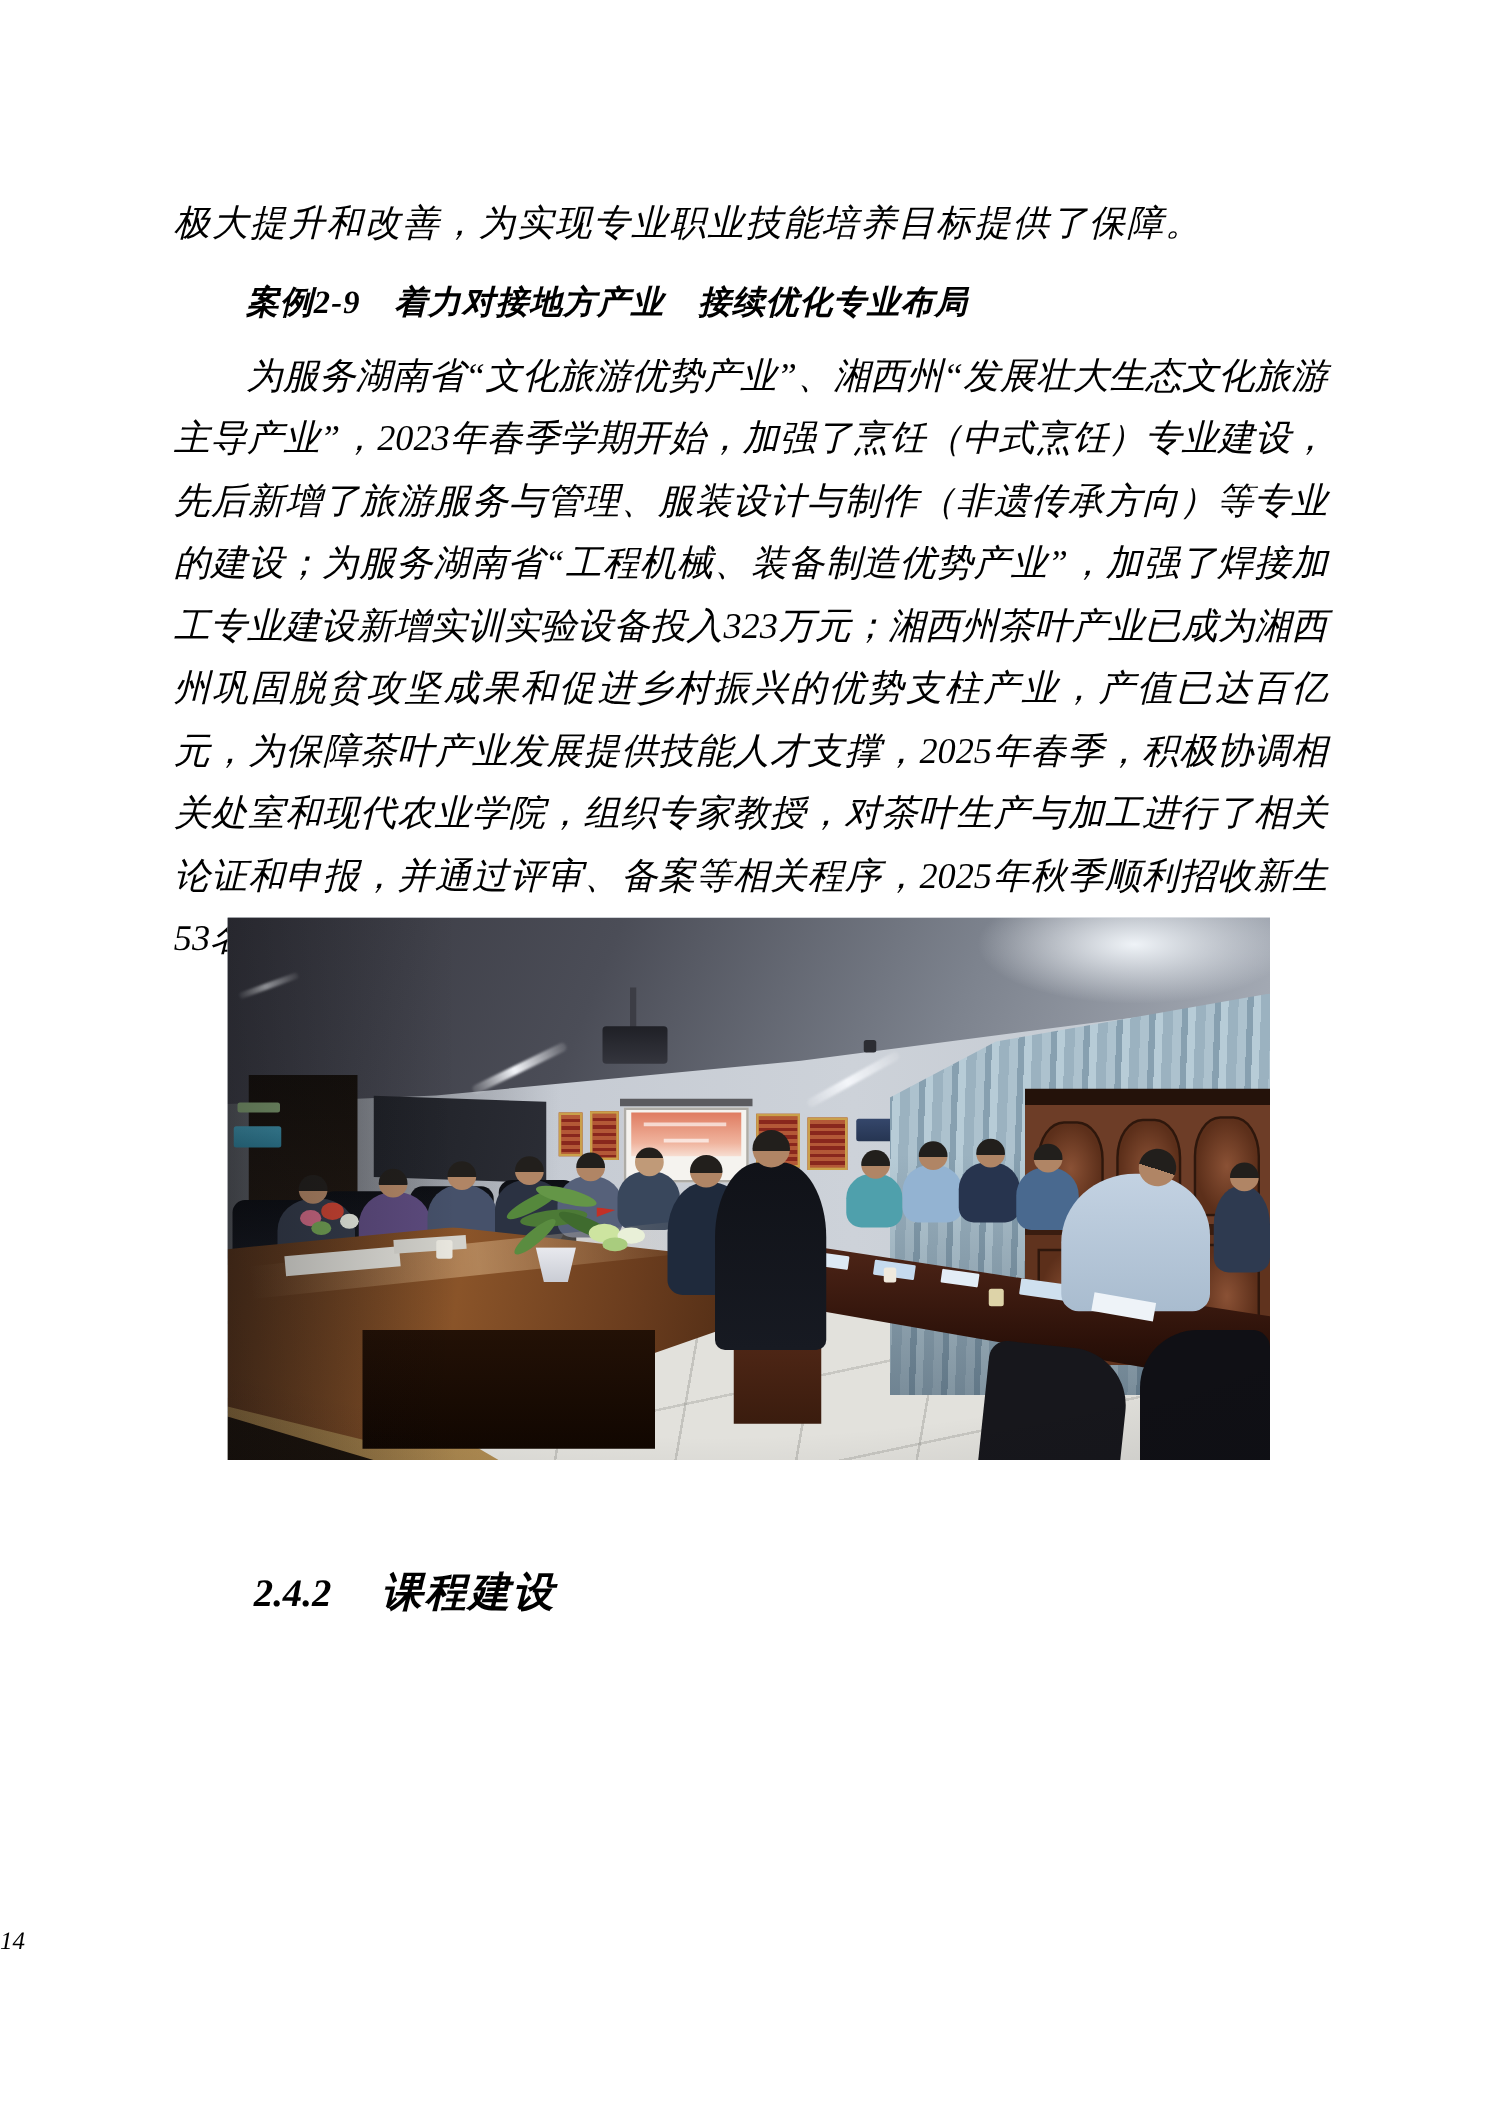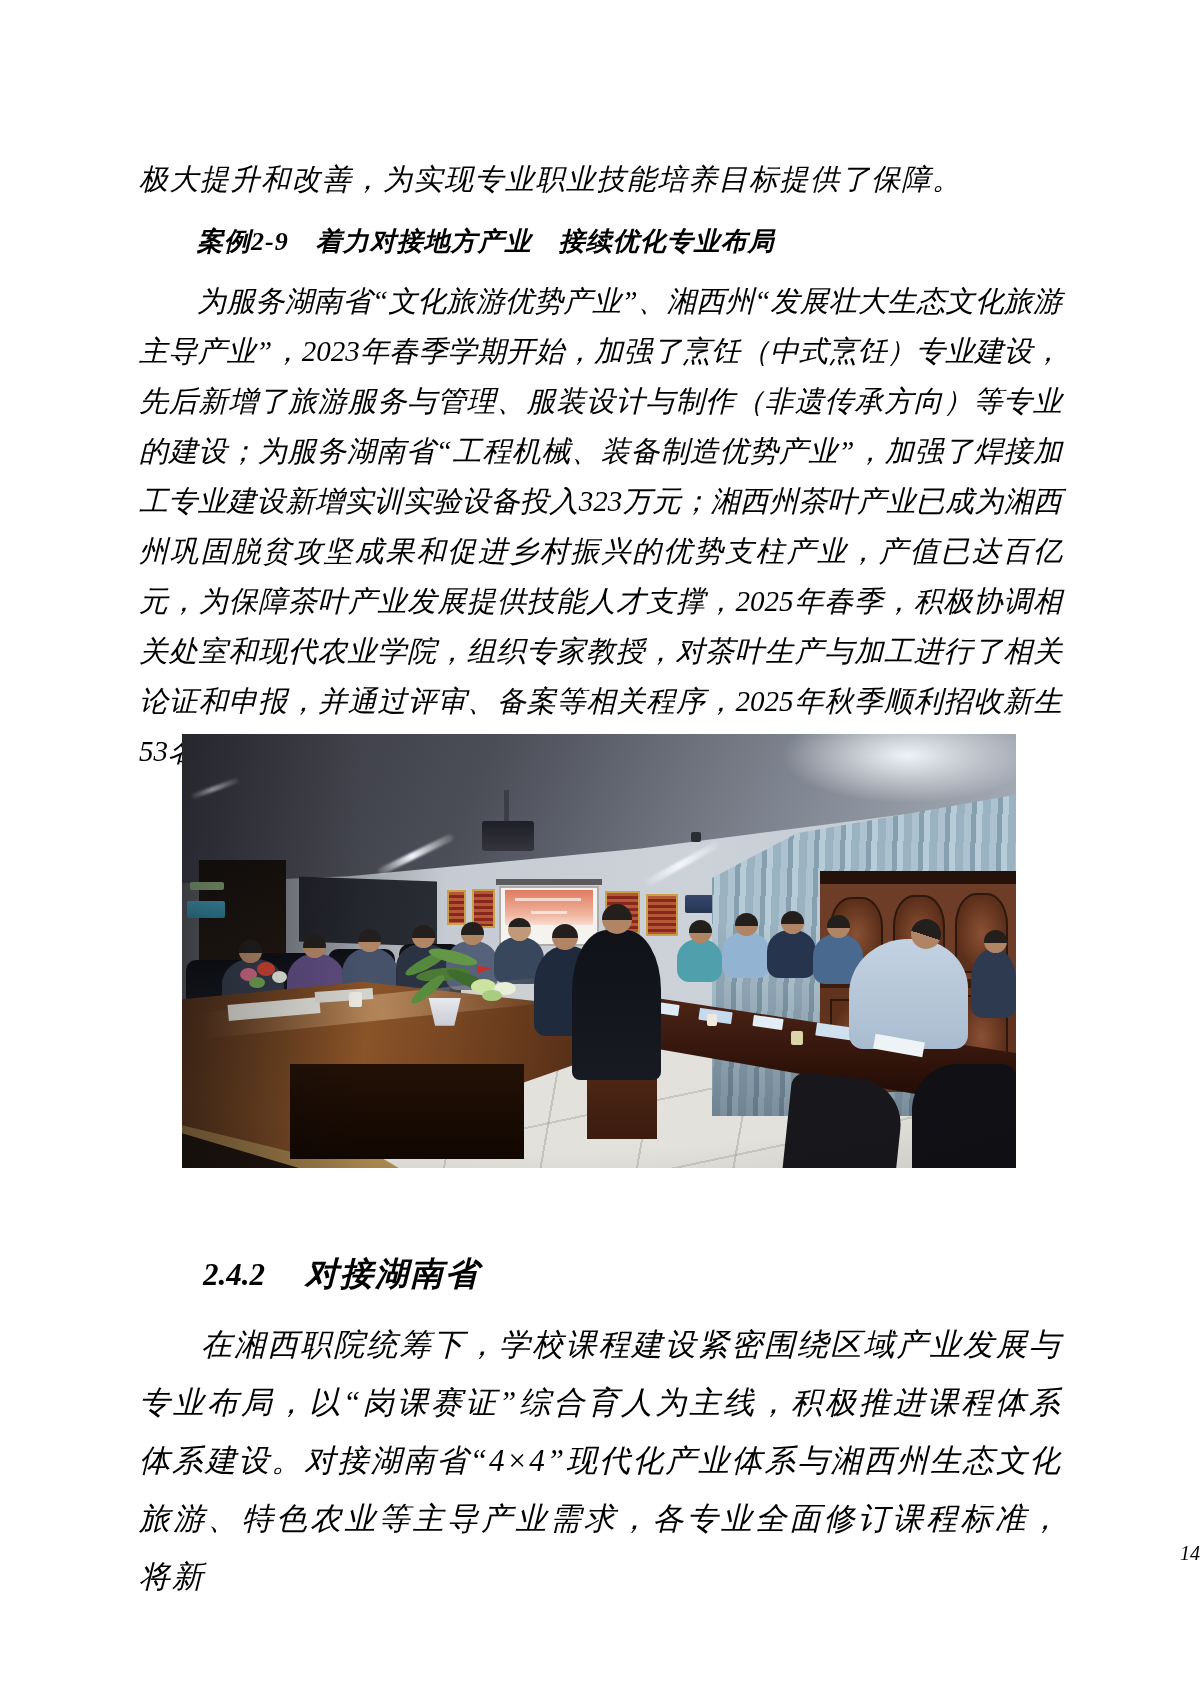--- a/index.html
+++ b/index.html
@@ -15,21 +15,21 @@
   .case-head{top:224px; left:197px; width:880px; font-size:26px; font-weight:bold; letter-spacing:1px;
              font-family:"Liberation Serif","DejaVu Serif",serif;}
   .para1{top:276px; font-size:29px; line-height:50px; text-align:justify; text-indent:2em;}
   .para2{top:1316px; font-size:31px; line-height:58px; letter-spacing:2px; text-align:justify; text-indent:2em;}
   .caption{top:1188px; left:139px; width:800px; text-align:center; font-size:22px; font-weight:bold;}
   .caption .cap-label{margin-right:0.9em;}
   .sec-head{top:1252px; left:203px; width:800px;}
   .sec-num{font-size:31px; font-weight:bold; font-family:"Liberation Serif","DejaVu Serif",serif;}
   .sec-title{font-size:33px; font-weight:bold; margin-left:40px;
              font-family:"Liberation Sans","DejaVu Sans",sans-serif; letter-spacing:2px;}
-  .pagenum{top:1542px; left:0; width:1200px; text-align:right; font-size:20px;}
+  .pagenum{top:1542px; left:0; width:1200px; text-align:left; font-size:20px;}
 
   
   .photo{position:absolute; left:182px; top:734px; width:834px; height:434px; overflow:hidden; background:#b9bec6;}
   .photo *{position:absolute;}
   .ph-wall{left:0; top:0; width:100%; height:64%; background:linear-gradient(90deg,#a7acb4 0,#c6cbd3 30%,#cdd2d9 60%,#c0c7cf 100%);}
   .ph-leftdark{left:0; top:0; width:40%; height:100%; background:linear-gradient(90deg,rgba(10,10,14,.55),rgba(10,10,14,0) 80%);}
   .ph-ceiling{left:0; top:0; width:100%; height:40%;
     background:linear-gradient(112deg,#35353d 0,#4b4d57 35%,#7d838e 68%,#aab0ba 100%);
     clip-path:polygon(0 0,100% 0,100% 38%,55% 66%,20% 82%,0 86%);}
   .ph-glow{left:72%; top:-6%; width:30%; height:22%; background:radial-gradient(closest-side,rgba(244,248,252,.95),rgba(244,248,252,0)); }
@@ -275,20 +275,19 @@
       </div>
     <div class="ph-rpfront"></div>
     <div class="ph-rchair1"></div>
     <div class="ph-rchair2"></div>
     <div class="ph-fgdark"></div>
     <div class="ph-vignette"></div>
   </div>
 
 
   <div class="col sec-head">
-    <span class="sec-num">2.4.2</span><span class="sec-title">对接湖南省</span>
+    <span class="sec-num">2.4.2</span><span class="sec-title">课程建设</span>
   </div>
 
-  <div class="col para2">在湘西职院统筹下，学校课程建设紧密围绕区域产业发展与专业布局，以“岗课赛证”综合育人为主线，积极推进课程体系体系建设。对接湖南省“4×4”现代化产业体系与湘西州生态文化旅游、特色农业等主导产业需求，各专业全面修订课程标准，将新</div>
 
   <div class="col pagenum">14</div>
 
 </div>
 
 </body></html>

